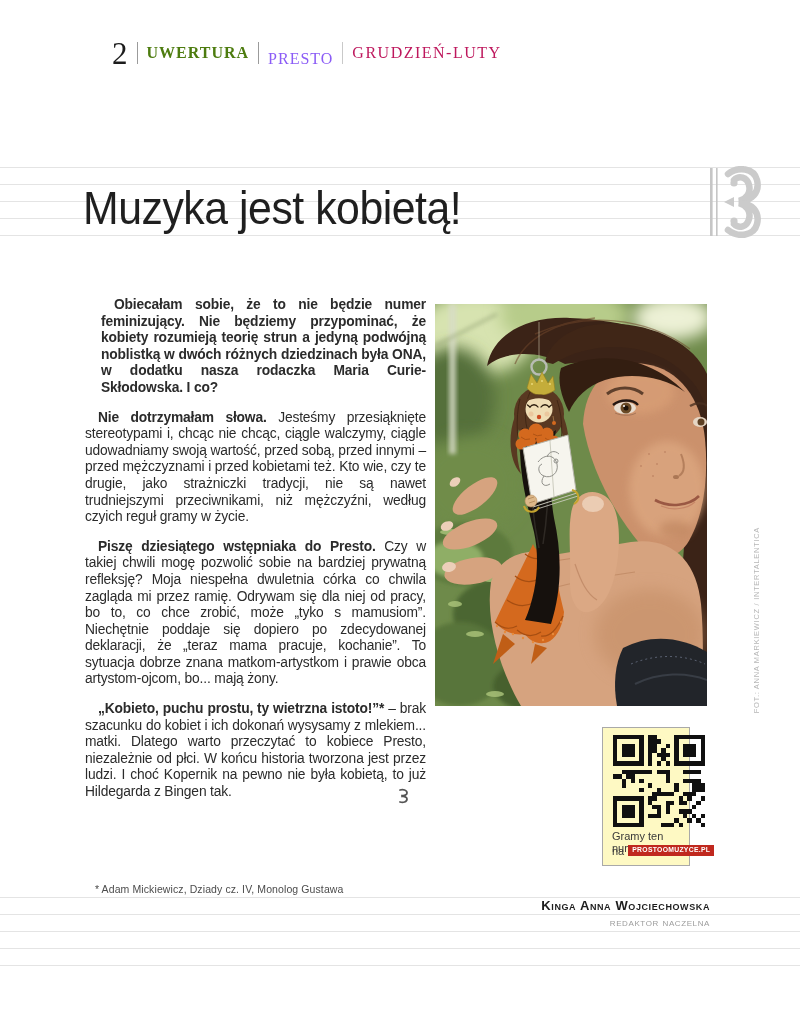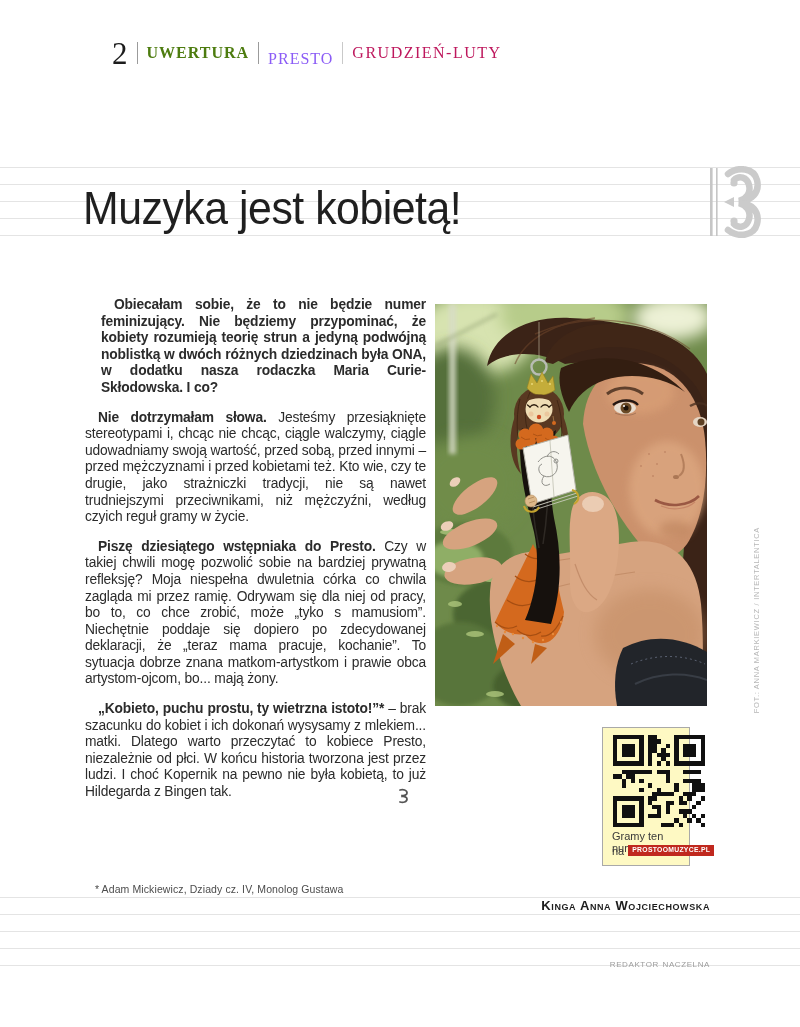--- a/index.html
+++ b/index.html
@@ -48,21 +48,21 @@
           border:1px solid #a9a9a9;box-sizing:border-box;}
   .qr-box svg{position:absolute;left:10px;top:7px;}
   .qr-cap1{position:absolute;left:9px;top:102px;font-size:11px;color:#3a3a3a;}
   .qr-cap2{position:absolute;left:9px;top:117px;font-size:11px;color:#3a3a3a;display:flex;align-items:flex-start;gap:4px;}
   .qr-badge{display:inline-block;background:#c0281e;color:#fff;font-size:6.8px;font-weight:bold;
             letter-spacing:.3px;padding:2px 4px 2px 4px;line-height:1;}
 
   
   .credit{position:absolute;right:90px;white-space:nowrap;font-variant:small-caps;text-align:right;}
   .credit.author{top:898px;font-size:13px;font-weight:bold;color:#1d1d1d;letter-spacing:.6px;margin-left:16px;}
-  .credit.role{top:916px;font-size:11px;color:#9c9c9c;letter-spacing:.6px;margin-top:41px;}
+  .credit.role{top:916px;font-size:11px;color:#9c9c9c;letter-spacing:.6px;}
   .credit.vision{top:931px;font-size:13px;font-weight:bold;color:#1d1d1d;letter-spacing:.6px;}
 </style>
 </head>
 <body>
 
 <div class="page">
 
   <header class="masthead">
     <span class="pnum">2</span>
     <span class="sep"></span>

